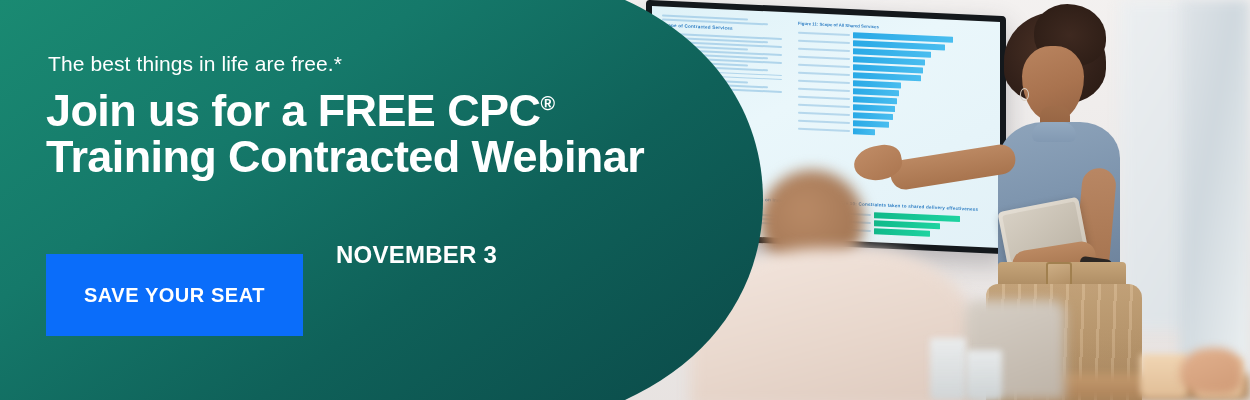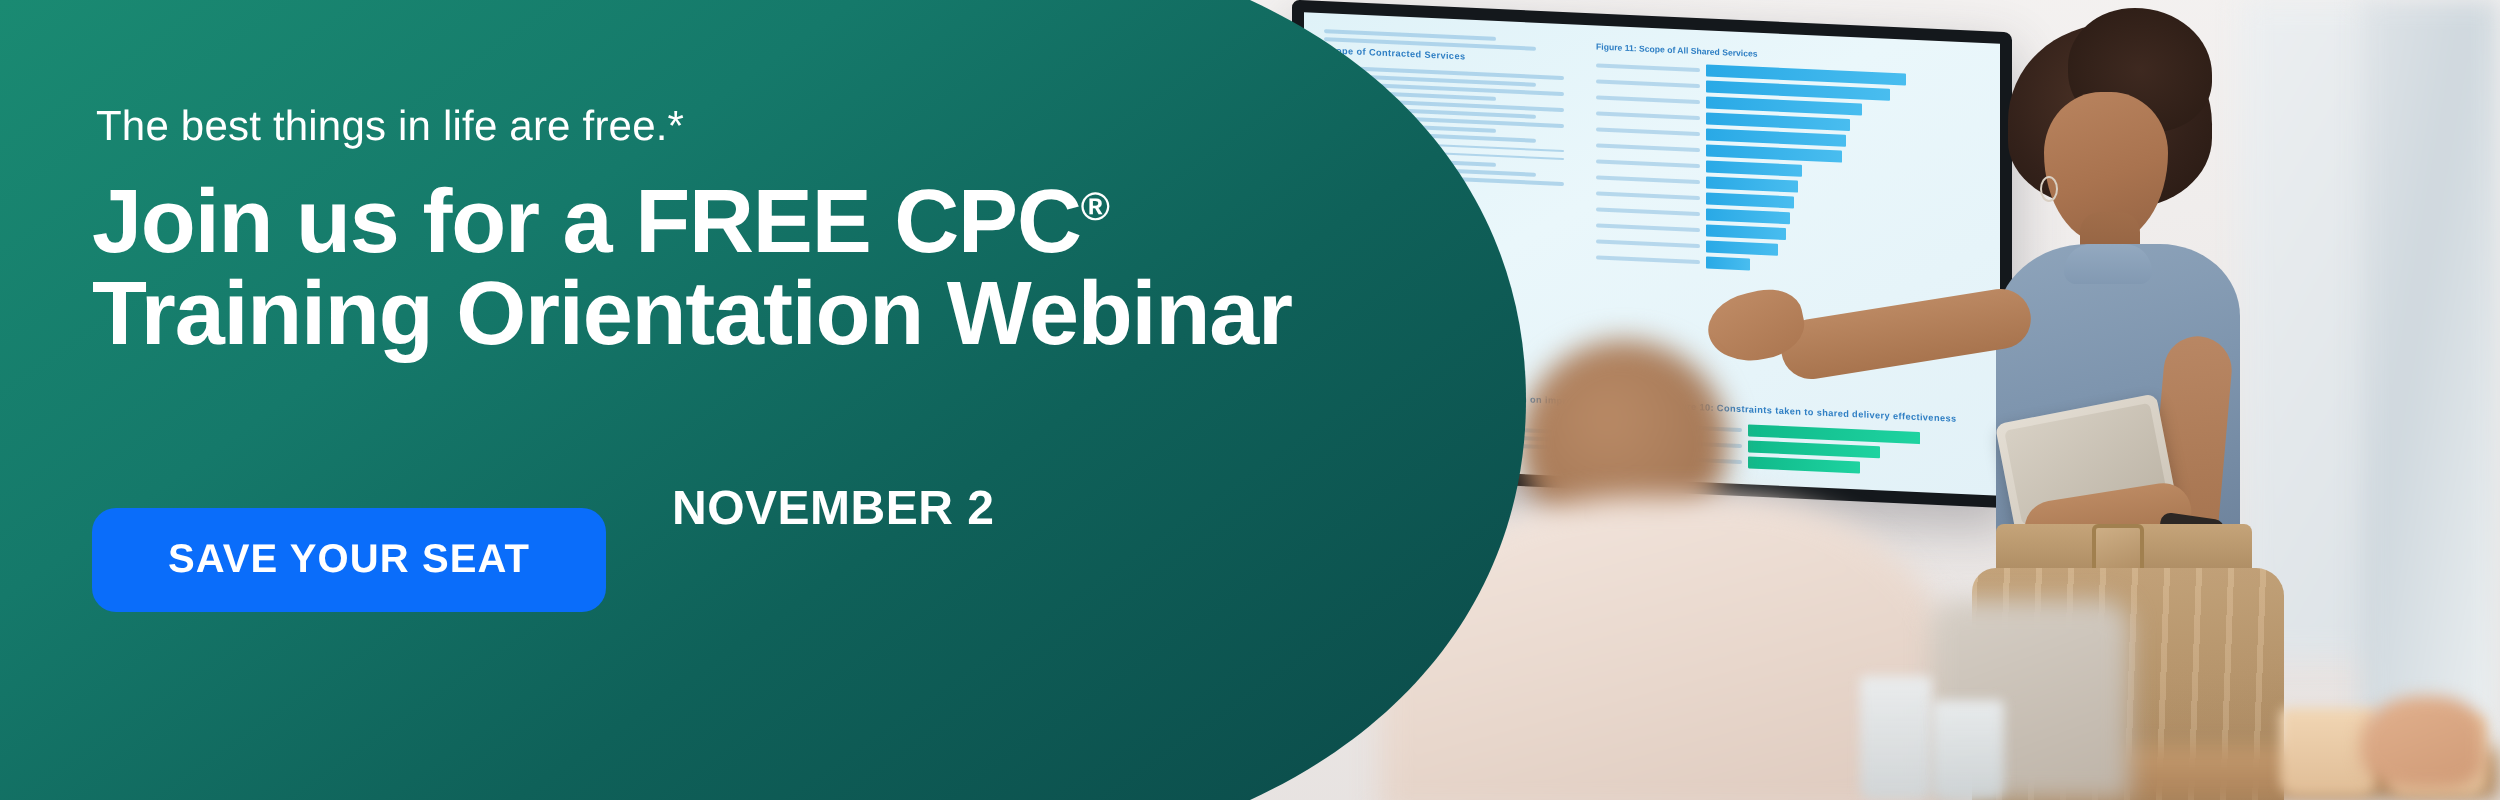--- a/index.html
+++ b/index.html
@@ -263,23 +263,23 @@
     line-height:1.02; letter-spacing:-.6px;
     white-space:nowrap;
   }
   .headline .reg {
     font-size:.44em; vertical-align:super;
     font-weight:bold; letter-spacing:0;
   }
 
   .cta {
     position:absolute; left:46px; top:254px;
-    width:257px; height:52px;
+    width:257px; height:82px;
     background:#0a6dfa;
-    border:none; border-radius:12px;
+    border:none; border-radius:0;
     display:flex; align-items:center; justify-content:center;
     cursor:pointer;
   }
   .cta-label {
     font-size:20px; font-weight:bold; color:#ffffff;
     letter-spacing:.55px;
   }
 
   .schedule {
     position:absolute; left:336px; top:238px;
@@ -447,26 +447,26 @@
   </div>
 
   <div class="teal-panel"></div>
 
   <div class="content">
 
     <div class="tagline">The best things in life are free.*</div>
 
     <div class="headline">
       <span><span>Join us for a FREE CPC</span><span class="reg">®</span></span><br>
-      <span>Training Orientation Webinar</span>
+      <span>Training Contracted Webinar</span>
     </div>
 
     <div class="cta">
       <span class="cta-label">SAVE YOUR SEAT</span>
     </div>
 
     <div class="schedule">
-      <div class="sched-line">NOVEMBER 2</div>
+      <div class="sched-line">NOVEMBER 3</div>
     </div>
 
 
   </div>
 </div>
 
 </body></html>

